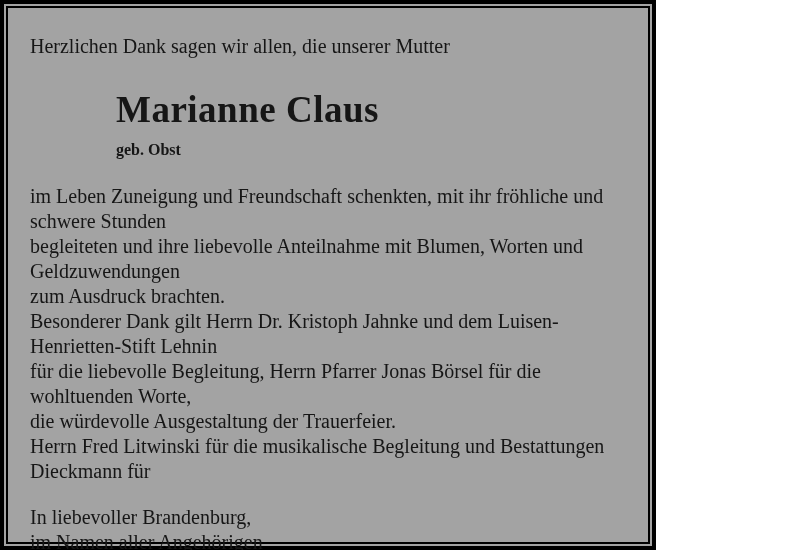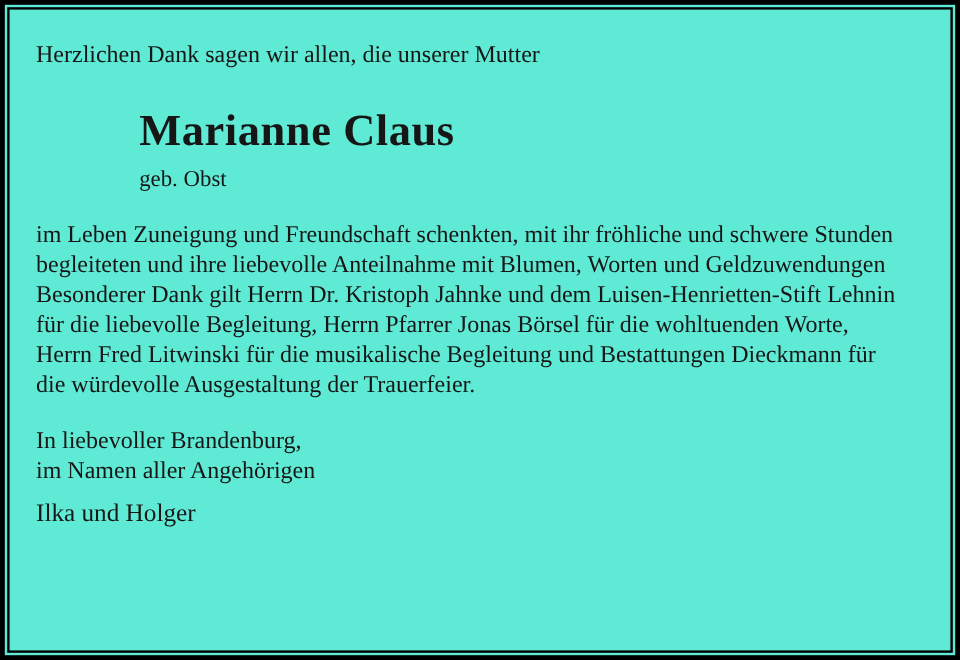--- a/index.html
+++ b/index.html
@@ -2,23 +2,23 @@
 <html><head>
 <meta charset="utf-8">
 <style>
   html, body {
     margin: 0;
     padding: 0;
     background: #ffffff;
   }
   .page {
     position: relative;
-    width: 800px;
+    width: 656px;
     height: 550px;
-    background: #5eead4;
+    background: #a3a3a3;
     font-family: "Liberation Serif", "DejaVu Serif", serif;
     color: #161616;
     overflow: hidden;
     box-sizing: border-box;
   }
   .frame-outer {
     position: absolute;
     inset: 0;
     border: 4px solid #000000;
     box-sizing: border-box;
@@ -41,23 +41,24 @@
     margin: 0;
   }
   .name-heading {
     font-size: 37px;
     line-height: 38px;
     font-weight: bold;
     margin: 32px 0 0 86px;
     letter-spacing: 0.5px;
   }
   .maiden-name {
-    font-size: 19px;
+    font-size: 16px;
     line-height: 19px;
     margin: 11px 0 0 86px;
+    font-weight: bold;
   }
   .para {
     font-size: 20px;
     line-height: 25px;
     margin: 0;
   }
   .para-1 { margin-top: 25px; }
   .para-2 { margin-top: 0; }
   .closing { margin-top: 21px; }
   .signature {
@@ -85,27 +86,28 @@
 
     <p class="intro">Herzlichen Dank sagen wir allen, die unserer Mutter</p>
 
     <h1 class="name-heading">Marianne Claus</h1>
 
     <p class="maiden-name">geb. Obst</p>
 
     <p class="para para-1">
       <span class="line">im Leben Zuneigung und Freundschaft schenkten, mit ihr fröhliche und schwere Stunden</span>
       <span class="line">begleiteten und ihre liebevolle Anteilnahme mit Blumen, Worten und Geldzuwendungen</span>
+      <span class="line">zum Ausdruck brachten.</span>
     </p>
 
     <p class="para para-2">
       <span class="line">Besonderer Dank gilt Herrn Dr. Kristoph Jahnke und dem Luisen-Henrietten-Stift Lehnin</span>
       <span class="line">für die liebevolle Begleitung, Herrn Pfarrer Jonas Börsel für die wohltuenden Worte,</span>
+      <span class="line">die würdevolle Ausgestaltung der Trauerfeier.</span>
       <span class="line">Herrn Fred Litwinski für die musikalische Begleitung und Bestattungen Dieckmann für</span>
-      <span class="line">die würdevolle Ausgestaltung der Trauerfeier.</span>
     </p>
 
     <p class="para closing">
       <span class="line">In liebevoller Brandenburg,</span>
       <span class="line">im Namen aller Angehörigen</span>
     </p>
 
     <p class="signature">Ilka und Holger</p>
 
 

